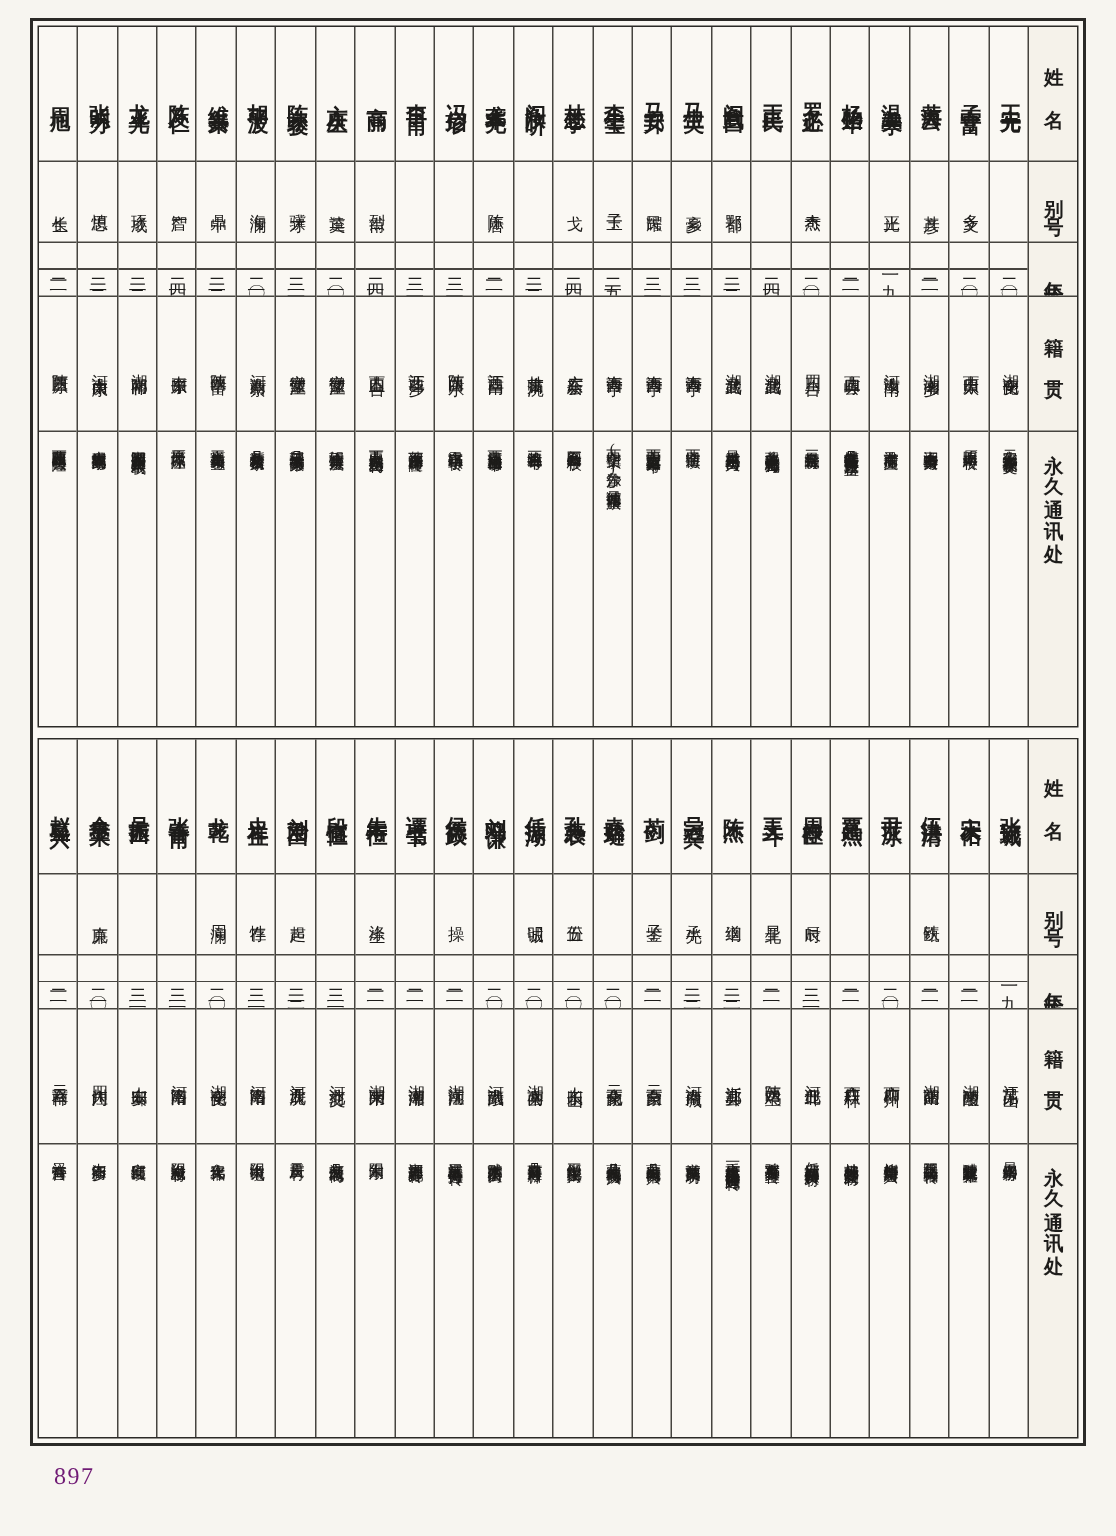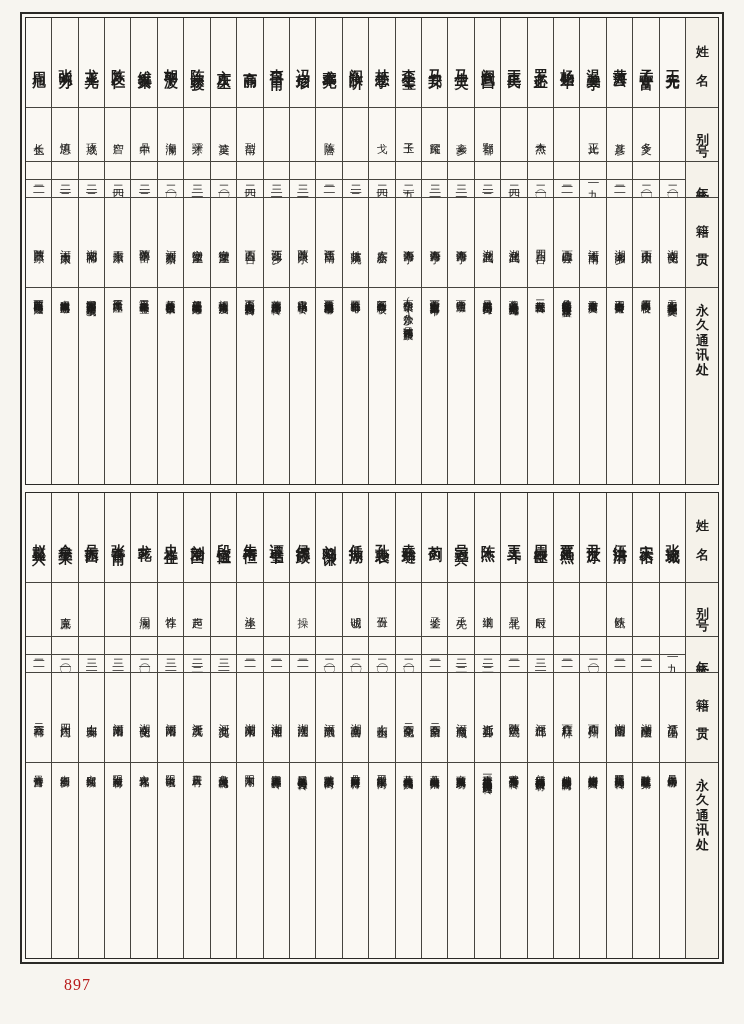--- a/index.html
+++ b/index.html
@@ -48,22 +48,22 @@
   .t-alias{font-size:11px;letter-spacing:1px;}
   .t-age{font-size:12px;letter-spacing:4px;}
   .t-origin{font-size:11px;letter-spacing:1px;}
   .t-addr{font-size:10px;line-height:11px;letter-spacing:0.5px;}
   .header .h-name{font-size:13px;font-weight:700;letter-spacing:28px;}
   .header .h-alias{font-size:13px;font-weight:700;letter-spacing:12px;}
   .header .h-age{font-size:13px;font-weight:700;letter-spacing:3px;}
   .header .h-origin{font-size:13px;font-weight:700;letter-spacing:28px;}
   .header .h-addr{font-size:13px;font-weight:700;letter-spacing:15px;}
   .page-number{
-    position:absolute;left:64px;top:976px;
-    font-size:16px;letter-spacing:1px;color:#b91c1c;
+    position:absolute;left:36px;top:976px;
+    font-size:16px;letter-spacing:1px;color:#701a75;
   }
 </style>
 </head>
 <body>
 
 <div class="sheet">
   <div class="vtable" id="table-top">
       <div class="col header">
         <div class="cell c-name">
           <span class="vtext h-name">姓名</span>

